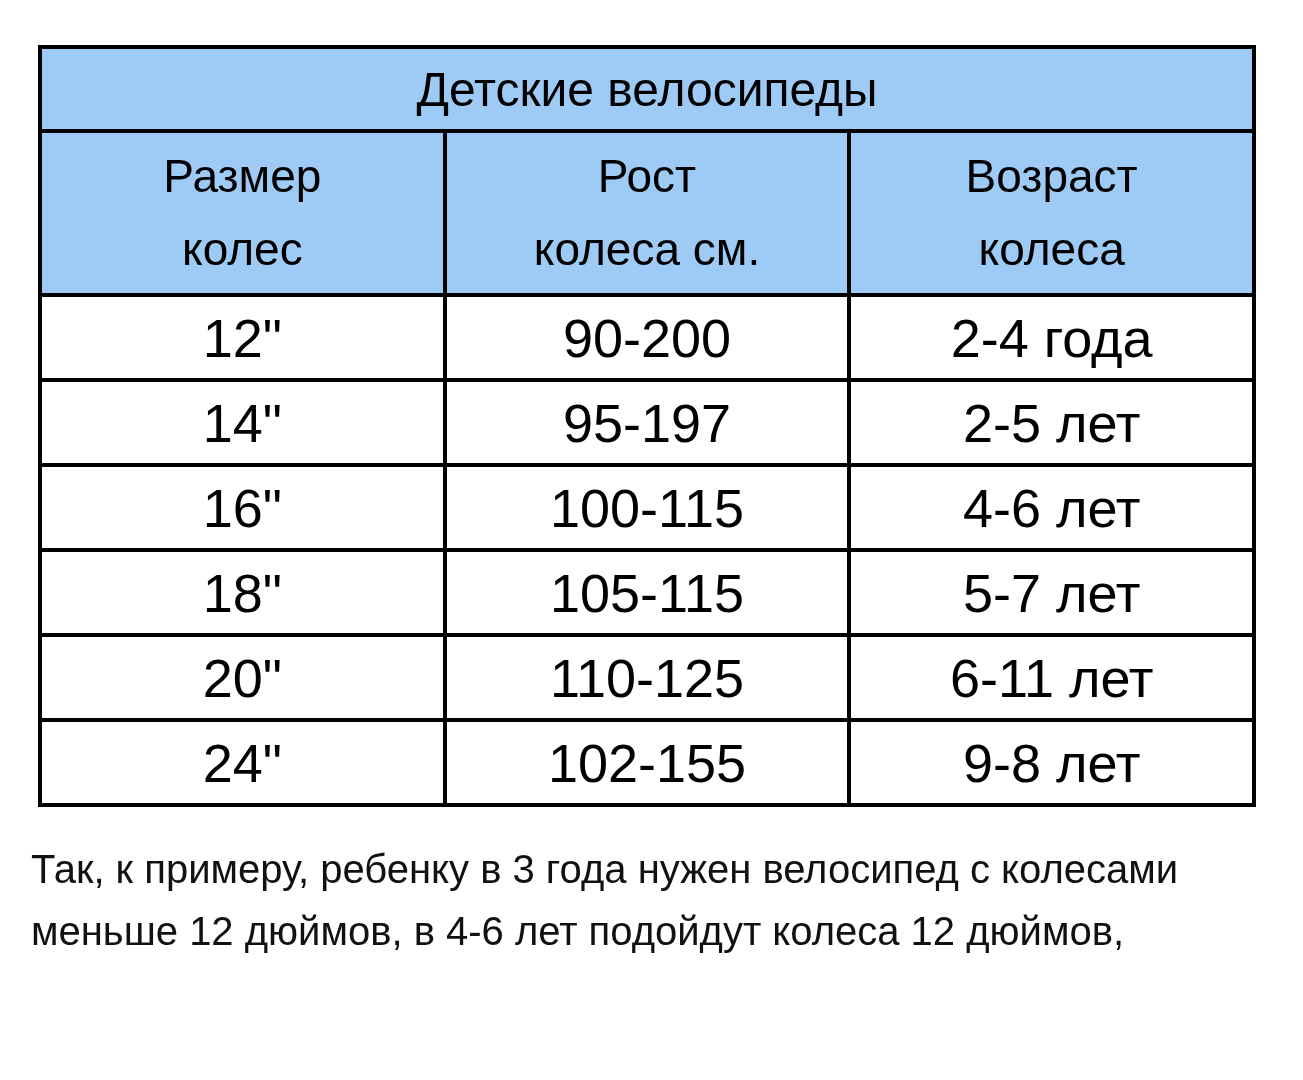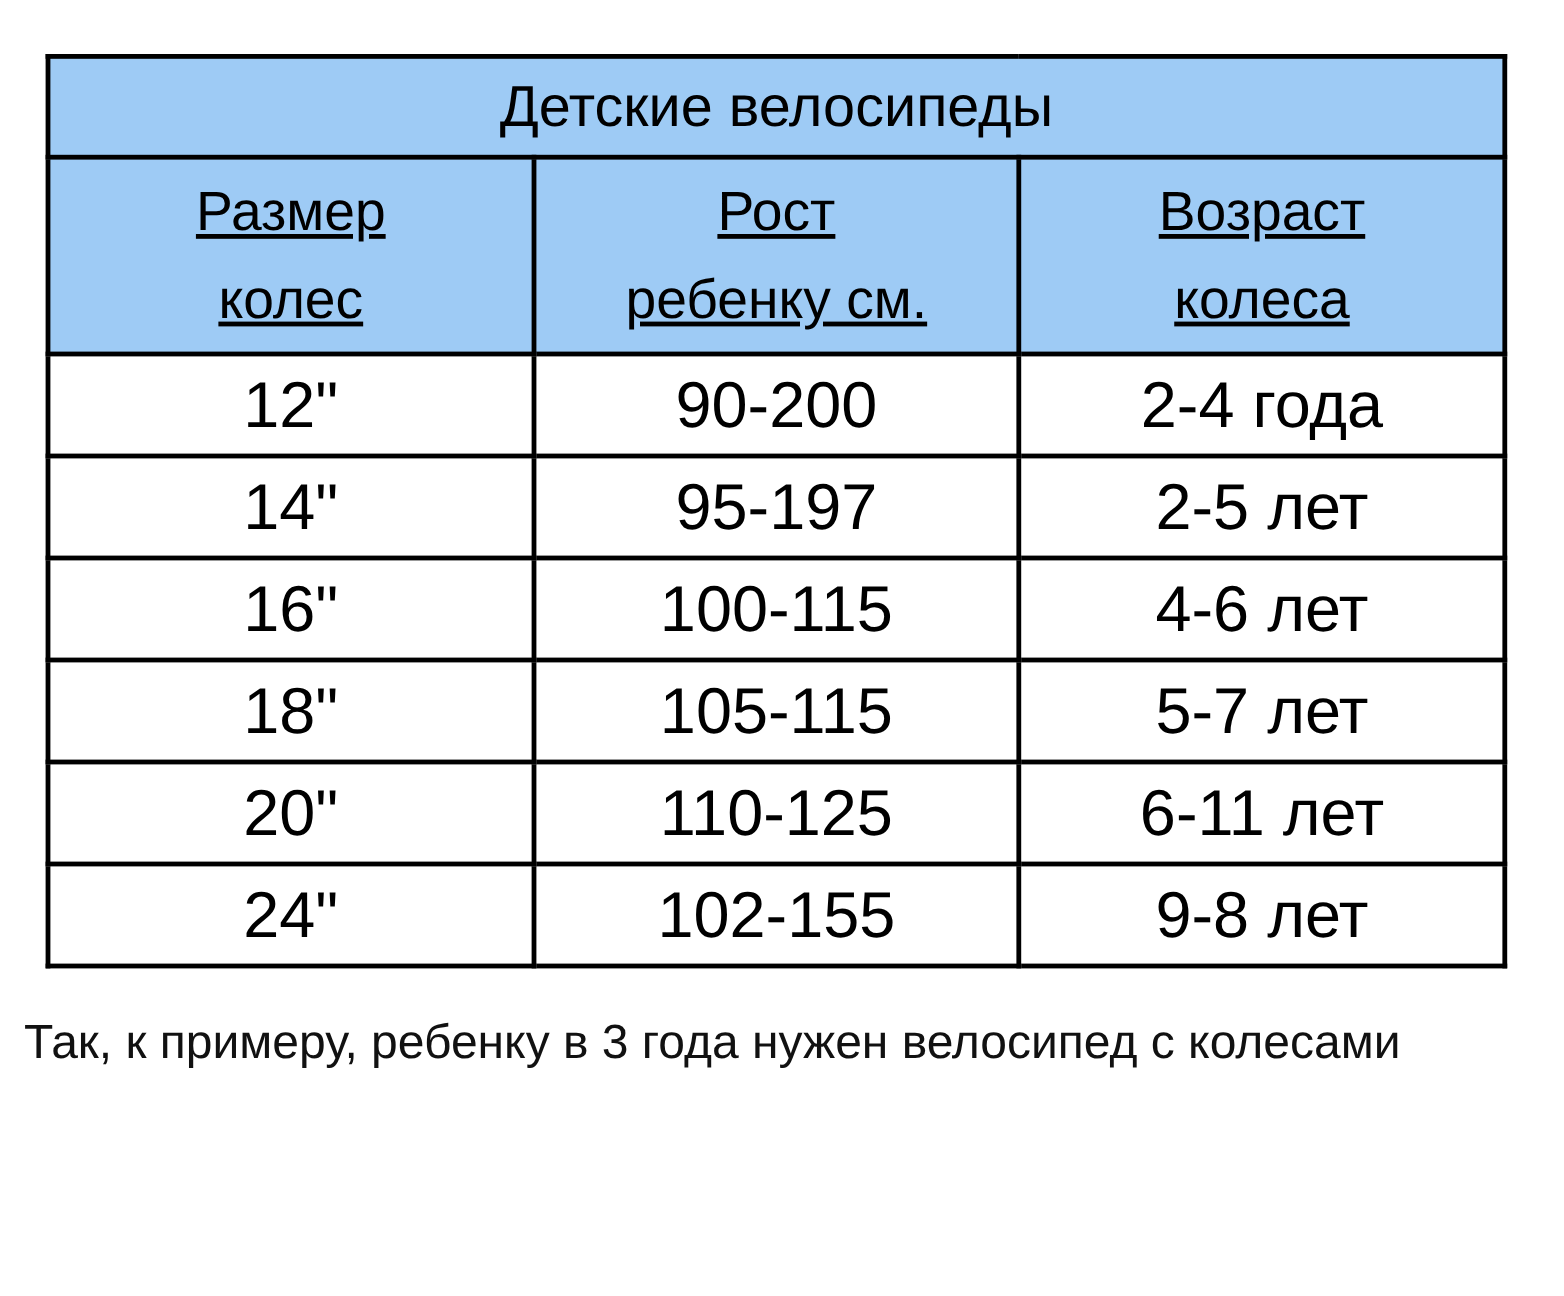--- a/index.html
+++ b/index.html
@@ -32,33 +32,32 @@
   }
   td.title-cell {
     background: #9ECBF5;
     height: 80px;
     font-size: 48px;
   }
   tr.header-row td {
     background: #9ECBF5;
     height: 160px;
     font-size: 46px;
-    text-decoration: underline;
   }
   tr.header-row .hline {
     line-height: 1.58;
   }
   tr.data-row td {
     background: #ffffff;
     height: 81px;
     font-size: 54px;
   }
   .note {
     position: absolute;
-    left: 20px;
+    left: 31px;
     top: 838px;
     width: 1250px;
     margin: 0;
     font-size: 40px;
     line-height: 1.55;
     color: #111111;
     text-align: left;
   }
 </style>
 </head>
@@ -72,21 +71,21 @@
         <td class="title-cell" colspan="3">Детские велосипеды</td>
       </tr>
 
       <tr class="header-row">
         <td>
           <div class="hline">Размер</div>
           <div class="hline">колес</div>
         </td>
         <td>
           <div class="hline">Рост</div>
-          <div class="hline">ребенку см.</div>
+          <div class="hline">колеса см.</div>
         </td>
         <td>
           <div class="hline">Возраст</div>
           <div class="hline">колеса</div>
         </td>
       </tr>
 
       <tr class="data-row">
         <td>12"</td>
         <td>90-200</td>
@@ -115,16 +114,16 @@
       <tr class="data-row">
         <td>24"</td>
         <td>102-155</td>
         <td>9-8 лет</td>
       </tr>
     </tbody>
   </table>
 
   <p class="note">
     <span>Так, к примеру, ребенку в 3 года нужен велосипед с колесами</span><br>
-    <br>
+    <span>меньше 12 дюймов, в 4-6 лет подойдут колеса 12 дюймов,</span><br>
   </p>
 
 </div>
 
 </body></html>

